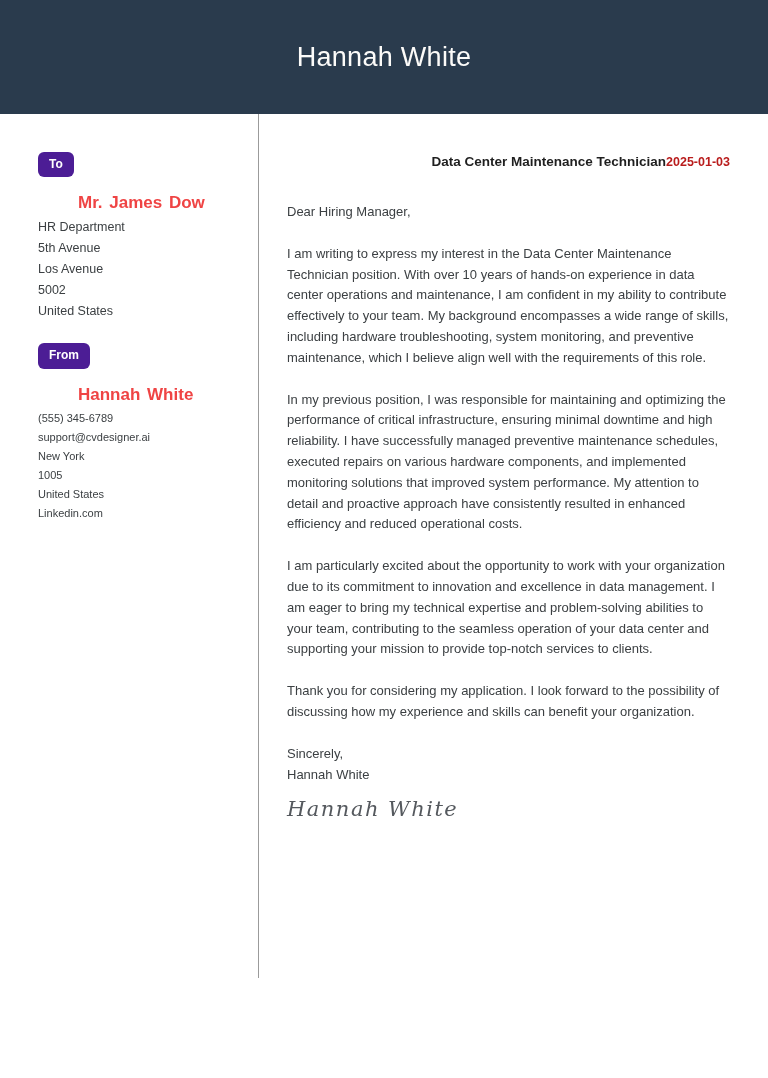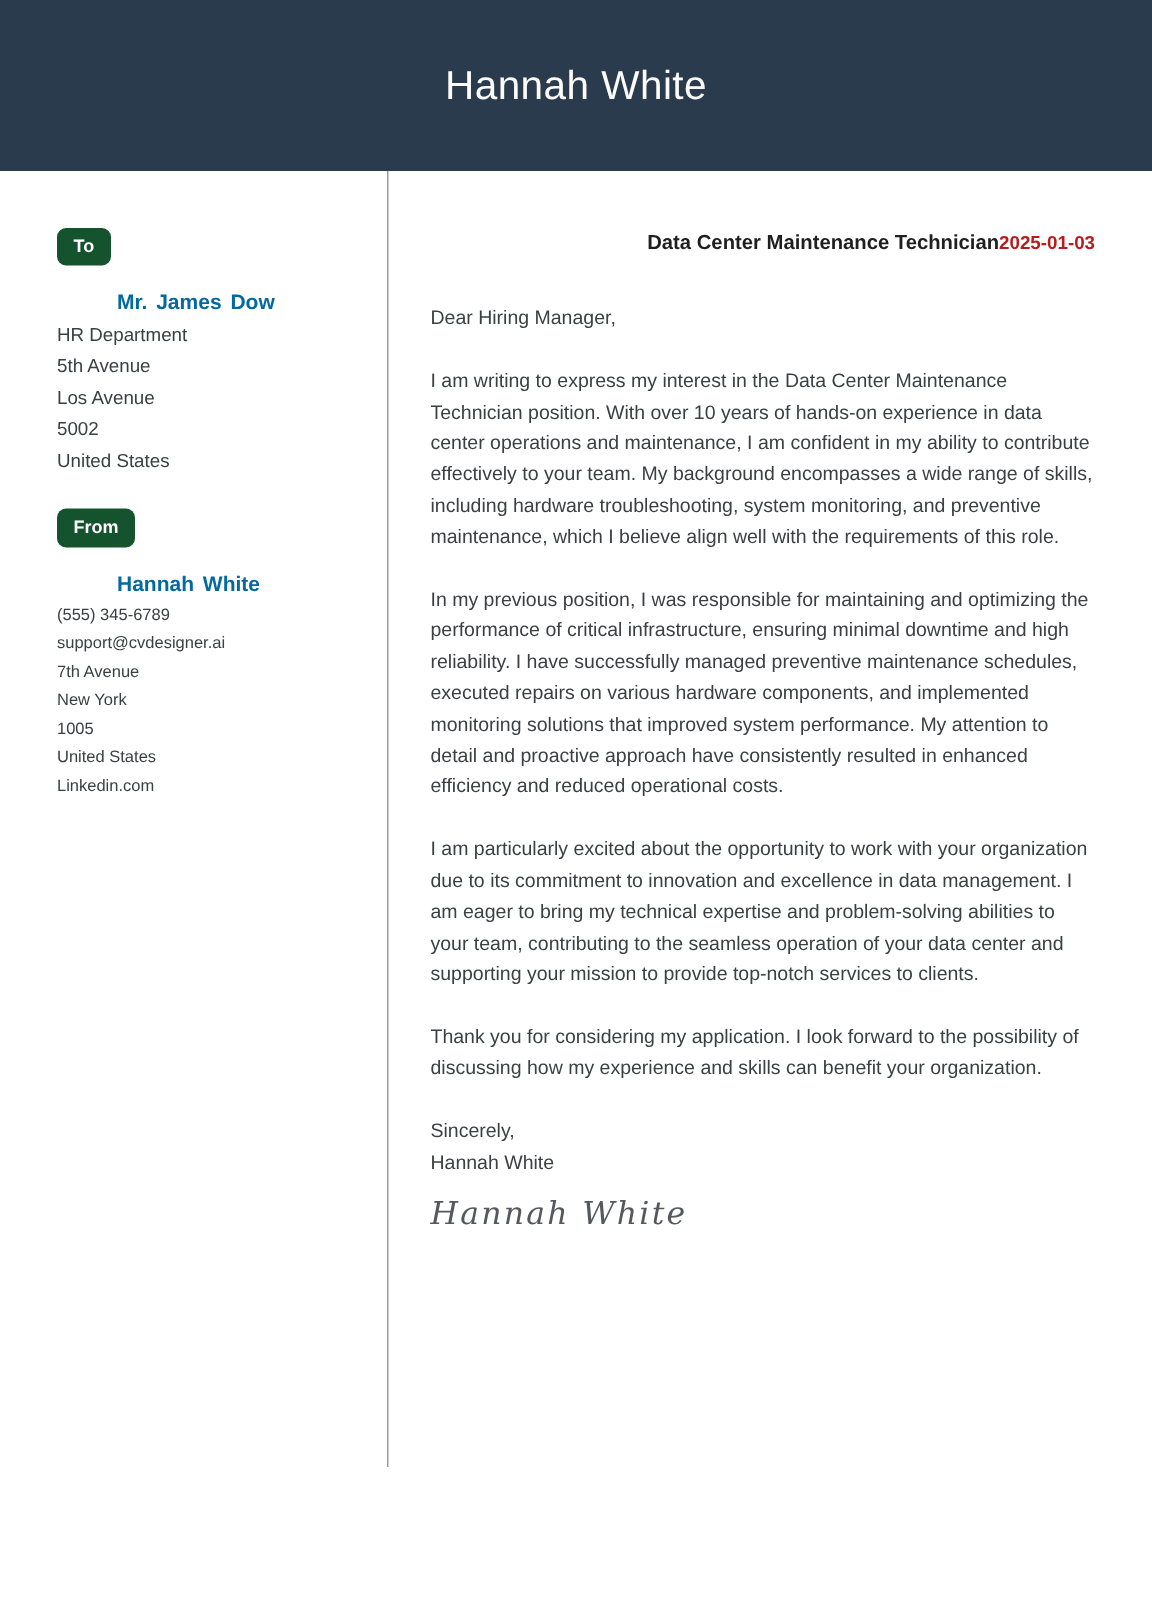--- a/index.html
+++ b/index.html
@@ -42,33 +42,33 @@
   }
 
   
   .sidebar {
     width: 258px;
     flex: 0 0 258px;
     padding: 38px 20px 0 38px;
   }
   .badge {
     display: inline-block;
-    background: #14532d;
+    background: #4c1d95;
     color: #ffffff;
     font-size: 12px;
     font-weight: 700;
     padding: 5px 11px 6px 11px;
     border-radius: 6px;
     line-height: 1.2;
   }
   .contact-name {
     margin-top: 16px;
-    font-size: 14px;
+    font-size: 17px;
     font-weight: 700;
-    color: #0369a1;
+    color: #ef4444;
     word-spacing: 2px;
     padding-left: 40px;
   }
   .to-lines { margin-top: 4px; }
   .to-lines .line {
     font-size: 12.5px;
     line-height: 20.8px;
     color: #3c4043;
   }
   .from-section { margin-top: 22px; }
@@ -145,21 +145,20 @@
         <div class="line">United States</div>
       </div>
     </div>
 
     <div class="from-section">
       <span class="badge">From</span>
       <div class="contact-name">Hannah White</div>
       <div class="from-lines">
         <div class="line">(555) 345-6789</div>
         <div class="line">support@cvdesigner.ai</div>
-        <div class="line">7th Avenue</div>
         <div class="line">New York</div>
         <div class="line">1005</div>
         <div class="line">United States</div>
         <div class="line">Linkedin.com</div>
       </div>
     </div>
 
   </div>
 
   <div class="divider"></div>

